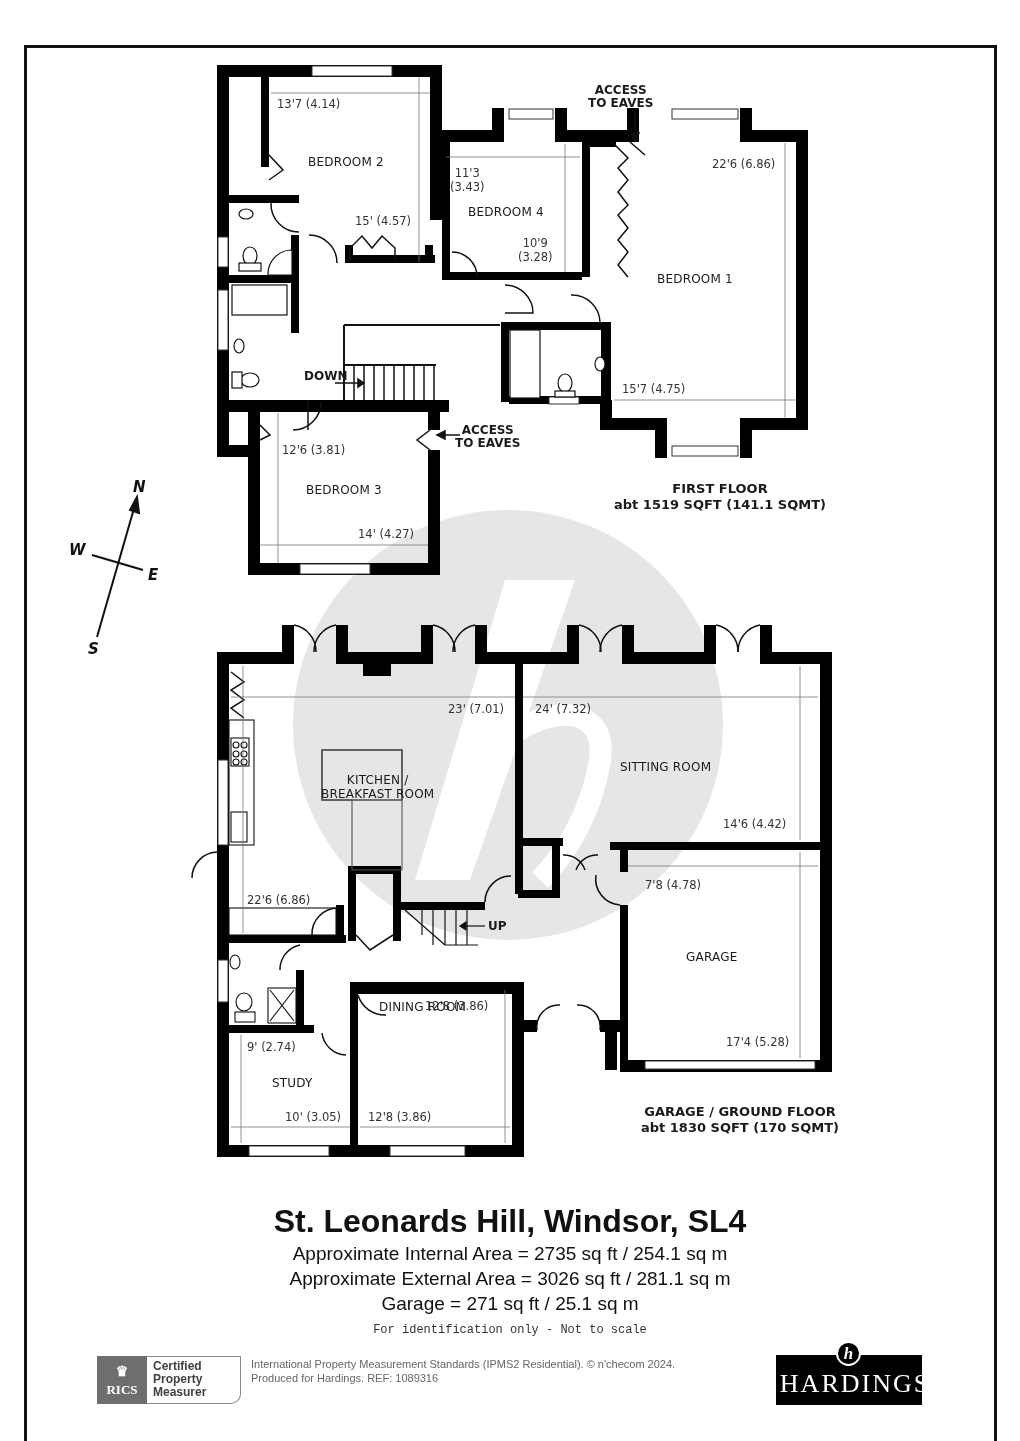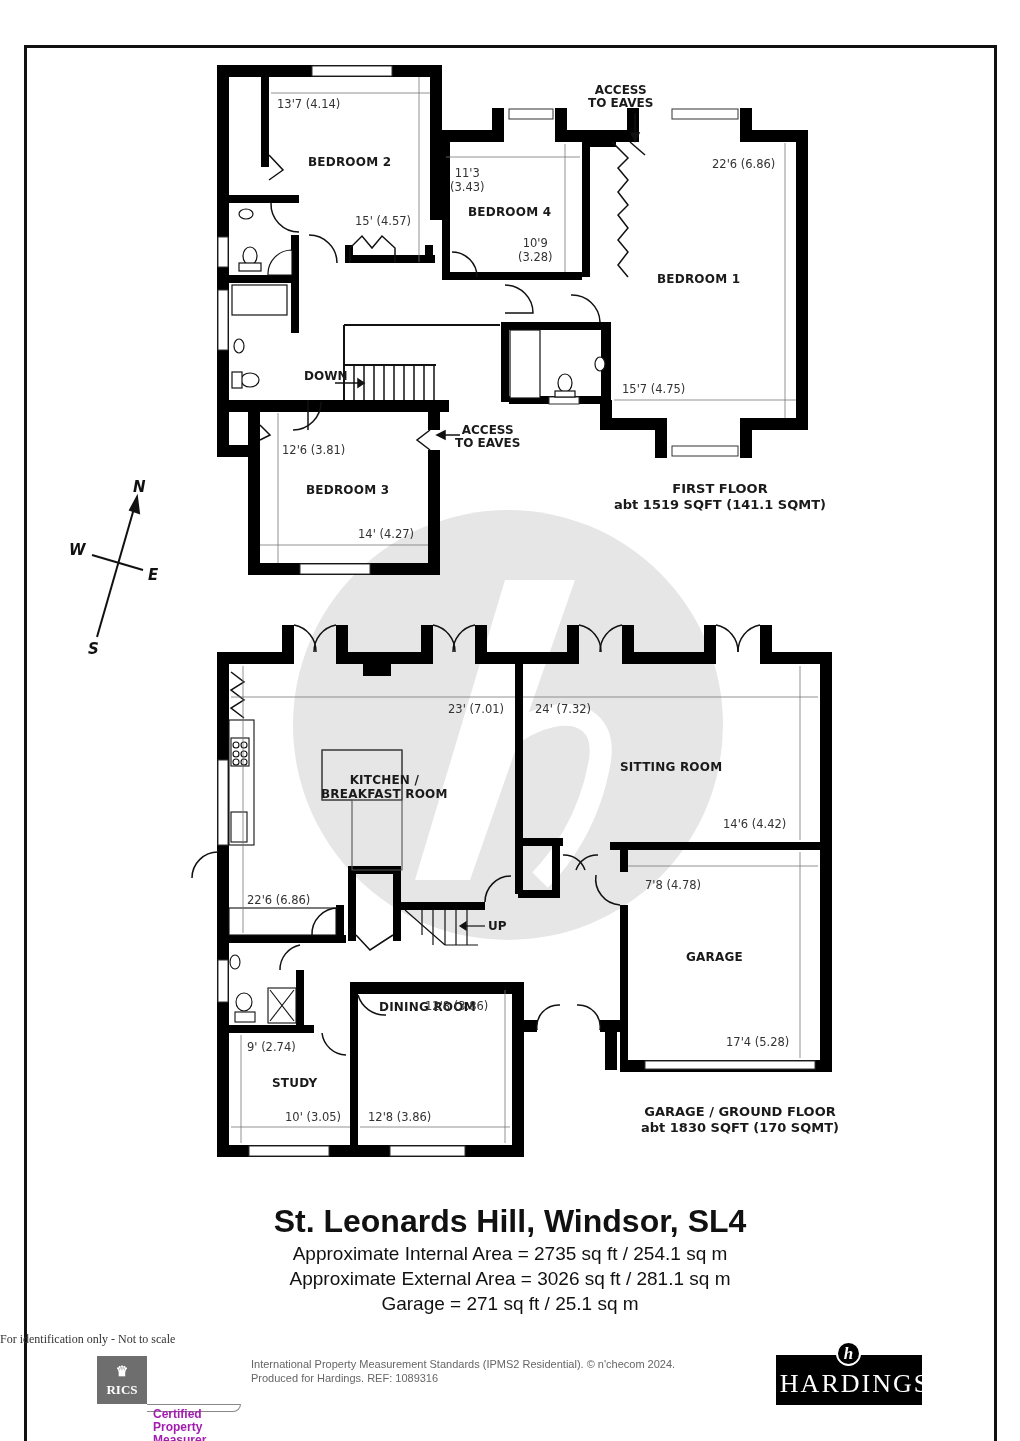--- a/index.html
+++ b/index.html
@@ -1,30 +1,30 @@
 <!DOCTYPE html>
 <html><head>
 <meta charset="utf-8">
 <style>
   html, body { margin:0; padding:0; background:#fff; }
   body { width:1020px; height:1441px; position:relative; overflow:hidden; font-family:"DejaVu Sans", sans-serif; color:#111; }
   .frame { position:absolute; left:24px; top:45px; width:973px; height:1400px; border:3px solid #111; box-sizing:border-box; }
   svg.plan { position:absolute; left:0; top:0; }
-  .lbl { position:absolute; font-family:"DejaVu Sans", sans-serif; font-weight:bold; font-size:12px; letter-spacing:0.2px; white-space:nowrap; color:#1a1a1a; }
+  .lbl { position:absolute; font-family:"DejaVu Sans", sans-serif; font-weight:normal; font-size:12px; letter-spacing:0.2px; white-space:nowrap; color:#1a1a1a; }
   .dim { position:absolute; font-family:"DejaVu Sans", sans-serif; font-size:11.5px; color:#333; white-space:nowrap; }
   .note { position:absolute; font-family:"DejaVu Sans", sans-serif; font-weight:bold; font-size:12px; text-align:center; line-height:13px; color:#1a1a1a; }
   .floorlbl { position:absolute; font-family:"DejaVu Sans", sans-serif; font-weight:bold; font-size:13px; text-align:center; line-height:16px; color:#1a1a1a; }
   .compass { position:absolute; font-family:"DejaVu Sans", sans-serif; font-weight:bold; font-style:italic; font-size:15px; }
   .title { position:absolute; left:0; width:1020px; top:1203px; text-align:center; font-family:"Liberation Sans", sans-serif; font-weight:bold; font-size:32px; color:#111; }
   .area { position:absolute; left:0; width:1020px; text-align:center; font-family:"Liberation Sans", sans-serif; font-size:19px; color:#111; }
-  .disclaim { position:absolute; left:0; width:1020px; top:1323px; text-align:left; font-family:Liberation Serif, serif; font-size:12px; color:#333;margin-top:9px; }
+  .disclaim { position:absolute; left:0; width:1020px; top:1323px; text-align:center; font-family:Liberation Mono, monospace; font-size:12px; color:#333; }
   .rics { position:absolute; left:97px; top:1356px; width:144px; height:48px; display:flex; }
   .rics-mark { width:50px; height:48px; background:#6e6e6e; color:#fff; font-family:"Liberation Serif", serif; font-weight:bold; font-size:13px; display:flex; flex-direction:column; align-items:center; justify-content:flex-end; padding-bottom:6px; box-sizing:border-box; }
   .rics-mark .lion { font-size:14px; margin-bottom:2px; }
-  .rics-text { flex:1; border:1px solid #888; border-left:none; border-radius:0 0 10px 0; font-family:"Liberation Sans", sans-serif; font-weight:bold; font-size:12px; line-height:13px; color:#a21caf; padding:3px 6px; box-sizing:border-box;margin-top:48px; }
+  .rics-text { flex:1; border:1px solid #888; border-left:none; border-radius:0 0 10px 0; font-family:"Liberation Sans", sans-serif; font-weight:bold; font-size:12px; line-height:13px; color:#404040; padding:3px 6px; box-sizing:border-box; }
   .footnote { position:absolute; left:251px; top:1357px; font-family:"Liberation Sans", sans-serif; font-size:11px; line-height:14px; color:#666; }
   .hardings { position:absolute; left:776px; top:1355px; width:146px; height:50px; background:#000; color:#fff; font-family:"Liberation Serif", serif; font-size:26px; letter-spacing:2px; display:flex; align-items:flex-end; justify-content:center; padding-bottom:6px; box-sizing:border-box;padding-left:12px; }
   .hardings-h { position:absolute; left:836px; top:1341px; width:25px; height:25px; border-radius:50%; background:#000; border:2px solid #fff; color:#fff; font-family:"Liberation Serif", serif; font-style:italic; font-weight:bold; font-size:17px; display:flex; align-items:center; justify-content:center; box-sizing:border-box; }
 </style>
 </head>
 <body>
 
 <div class="frame"></div>
 
 <svg class="plan" width="1020" height="1441">

